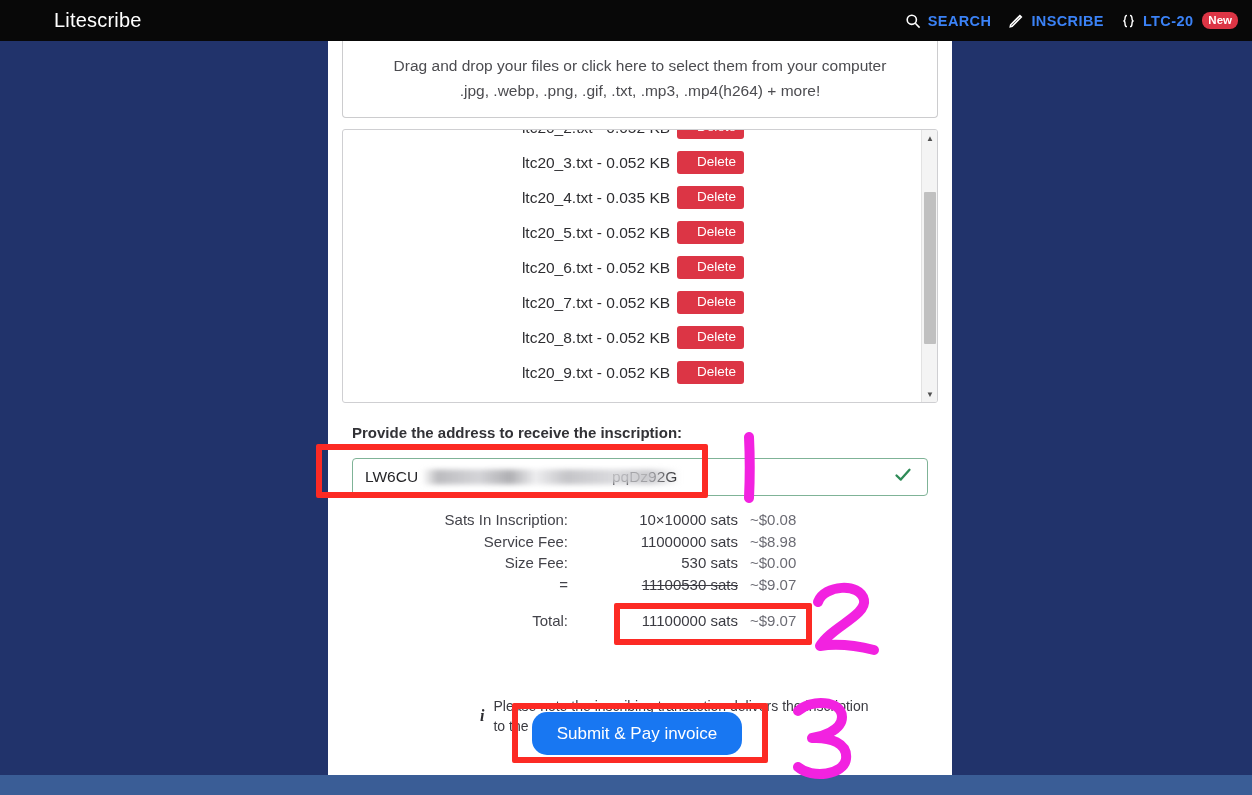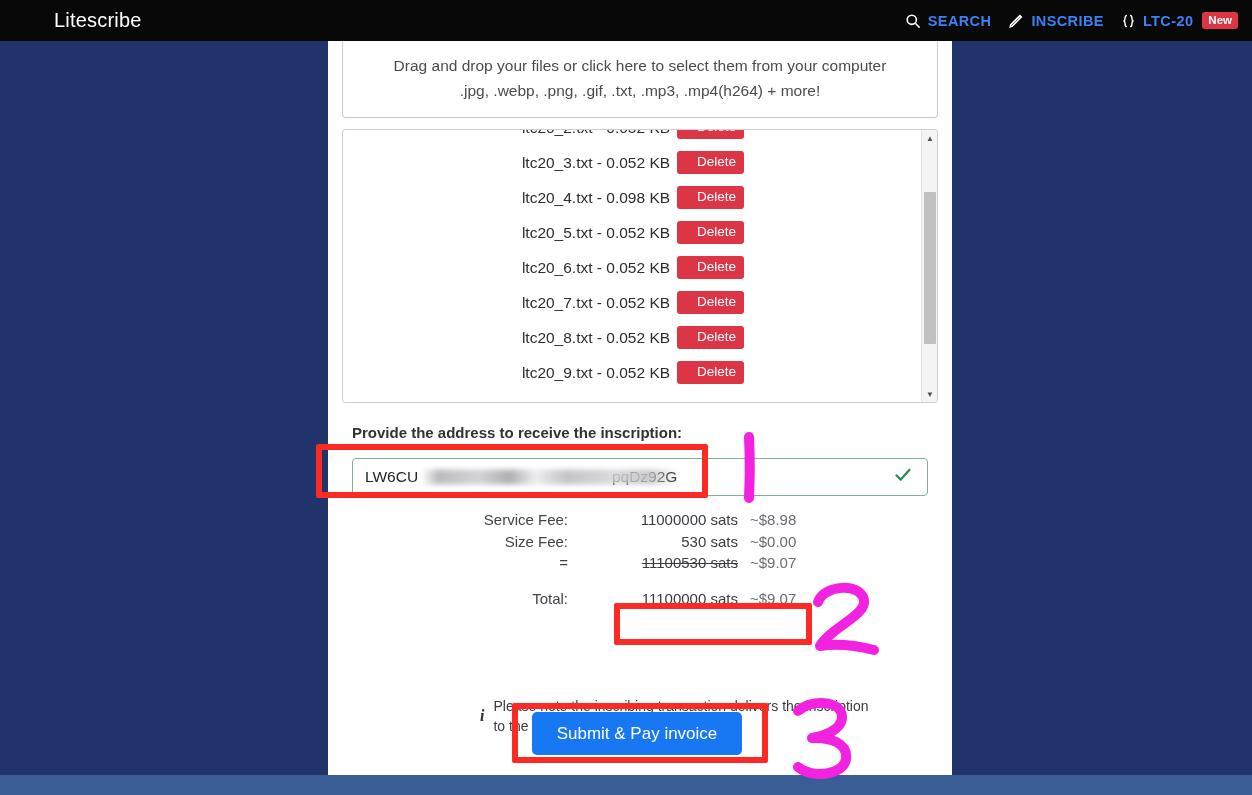--- a/index.html
+++ b/index.html
@@ -37,21 +37,21 @@
     font-weight: bold;
     letter-spacing: .4px;
     cursor: pointer;
   }
   .nav-link svg { display: block; }
   .badge-new {
     background: #dc3545;
     color: #fff;
     font-size: 11.5px;
     font-weight: bold;
-    border-radius: 3px;
+    border-radius: 8px;
     padding: 2px 6px 3px 6px;
     margin-left: -8px;
   }
 
   
   .page-bg {
     position: absolute; top: 41px; left: 0;
     width: 1252px; height: 754px;
     background: #21336b;
   }
@@ -210,21 +210,21 @@
     flex: 0 0 auto;
   }
   .note-text { font-size: 14px; color: #3a3a40; line-height: 1.45; }
 
   
   .submit-btn {
     position: absolute; left: 204px; top: 671px;
     width: 210px; height: 43px;
     background: #1877f2;
     color: #ffffff;
-    border: none; border-radius: 5px;
+    border: none; border-radius: 15px;
     font-size: 17px;
     font-family: "Liberation Sans", sans-serif;
     cursor: pointer;
   }
 
   
   .ann-box {
     position: absolute;
     border: 6px solid #fc2a24;
     border-radius: 2px;
@@ -301,21 +301,21 @@
 
         <div class="file-row">
           <span class="file-name">ltc20_2.txt - 0.052 KB</span>
           <button class="del-btn">Delete</button>
         </div>
         <div class="file-row">
           <span class="file-name">ltc20_3.txt - 0.052 KB</span>
           <button class="del-btn">Delete</button>
         </div>
         <div class="file-row">
-          <span class="file-name">ltc20_4.txt - 0.098 KB</span>
+          <span class="file-name">ltc20_4.txt - 0.035 KB</span>
           <button class="del-btn">Delete</button>
         </div>
         <div class="file-row">
           <span class="file-name">ltc20_5.txt - 0.052 KB</span>
           <button class="del-btn">Delete</button>
         </div>
         <div class="file-row">
           <span class="file-name">ltc20_6.txt - 0.052 KB</span>
           <button class="del-btn">Delete</button>
         </div>
@@ -346,20 +346,25 @@
       <span class="addr-text"><span>LW6CU</span><span>&nbsp;&nbsp;&nbsp;&nbsp;&nbsp;&nbsp;&nbsp;&nbsp;&nbsp;&nbsp;&nbsp;&nbsp;&nbsp;&nbsp;&nbsp;&nbsp;&nbsp;&nbsp;&nbsp;&nbsp;&nbsp;&nbsp;&nbsp;&nbsp;&nbsp;&nbsp;&nbsp;&nbsp;&nbsp;&nbsp;&nbsp;&nbsp;&nbsp;&nbsp;&nbsp;&nbsp;&nbsp;&nbsp;&nbsp;&nbsp;&nbsp;&nbsp;&nbsp;&nbsp;&nbsp;</span><span>pqDz92G</span><span class="addr-blur"></span></span>
       <span class="addr-check">
         <svg width="20" height="20" viewBox="0 0 20 20" fill="none" stroke="#2e8b57" stroke-width="2.3" stroke-linecap="round" stroke-linejoin="round">
           <path d="M3.5 10.5 L7.8 14.6 L16.5 4.8"></path>
         </svg>
       </span>
     </div>
 
     <div class="fees">
       <div class="fee-row">
+        <span class="fee-label">Sats In Inscription:</span>
+        <span class="fee-sats">10×10000 sats</span>
+        <span class="fee-usd">~$0.08</span>
+      </div>
+      <div class="fee-row">
         <span class="fee-label">Service Fee:</span>
         <span class="fee-sats">11000000 sats</span>
         <span class="fee-usd">~$8.98</span>
       </div>
       <div class="fee-row">
         <span class="fee-label">Size Fee:</span>
         <span class="fee-sats">530 sats</span>
         <span class="fee-usd">~$0.00</span>
       </div>
       <div class="fee-row strike">

